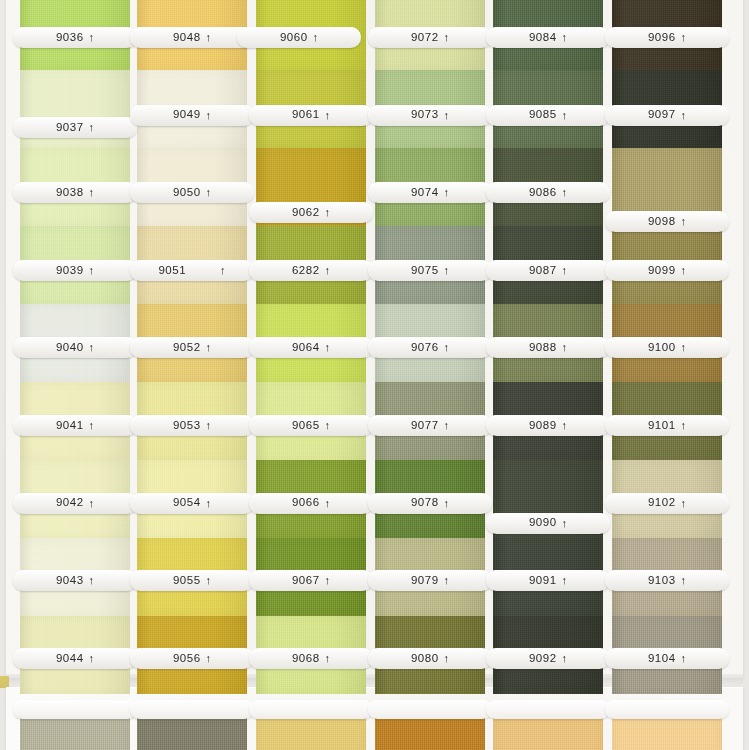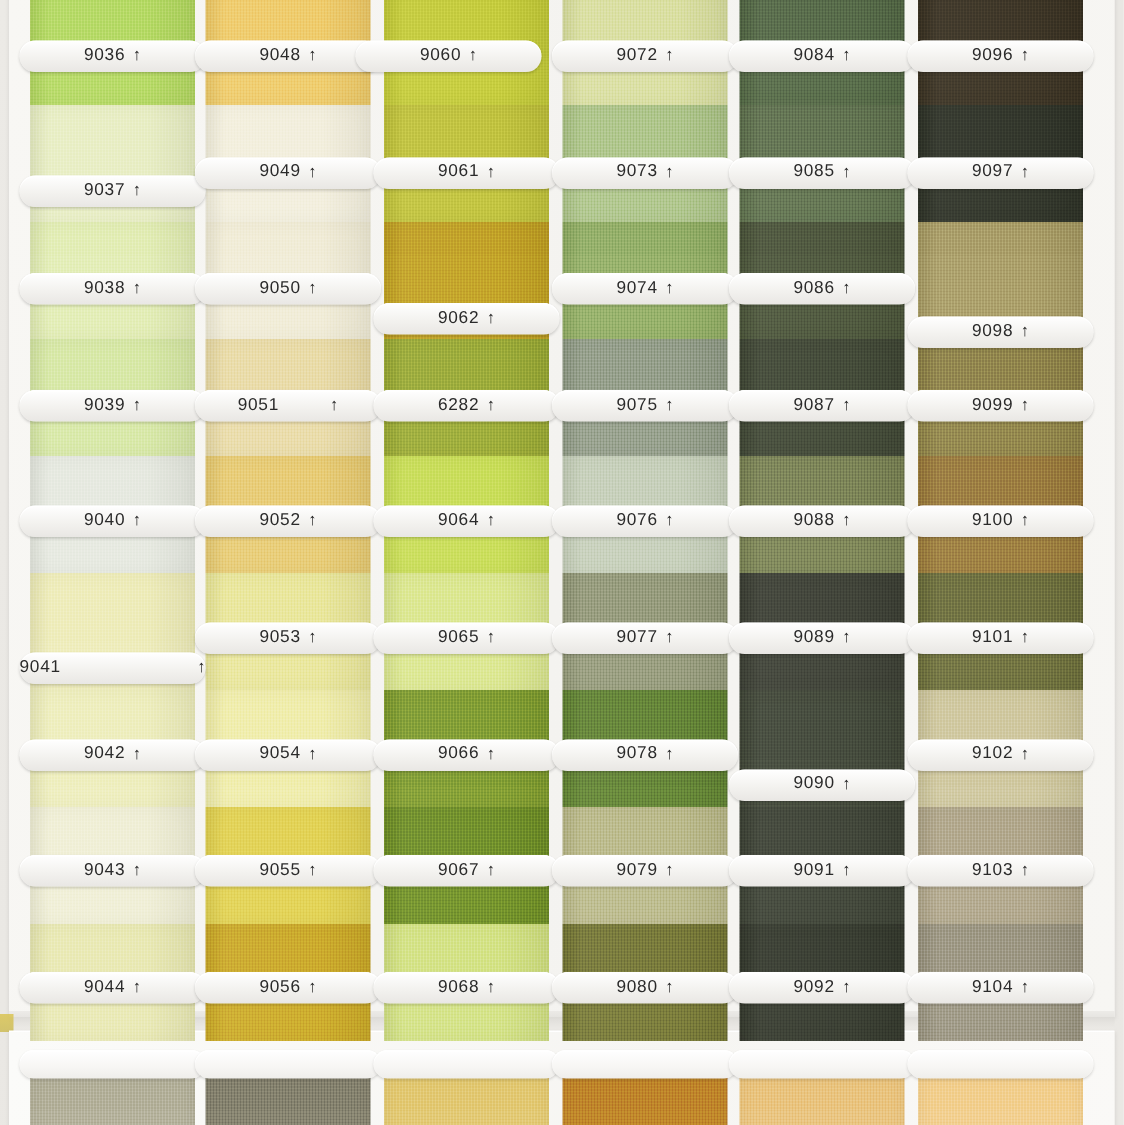--- a/index.html
+++ b/index.html
@@ -245,21 +245,21 @@
       <span class="arrow">↑</span>
     </div>
     <div class="tag" style="left: 13px; top: 259.8px;">
       <span class="code">9039</span>
       <span class="arrow">↑</span>
     </div>
     <div class="tag" style="left: 13px; top: 337.4px;">
       <span class="code">9040</span>
       <span class="arrow">↑</span>
     </div>
-    <div class="tag" style="left: 13px; top: 435px; justify-content: space-between;">
+    <div class="tag" style="left: 13px; top: 415px;">
       <span class="code">9041</span>
       <span class="arrow">↑</span>
     </div>
     <div class="tag" style="left: 13px; top: 492.6px;">
       <span class="code">9042</span>
       <span class="arrow">↑</span>
     </div>
     <div class="tag" style="left: 13px; top: 570.2px;">
       <span class="code">9043</span>
       <span class="arrow">↑</span>

